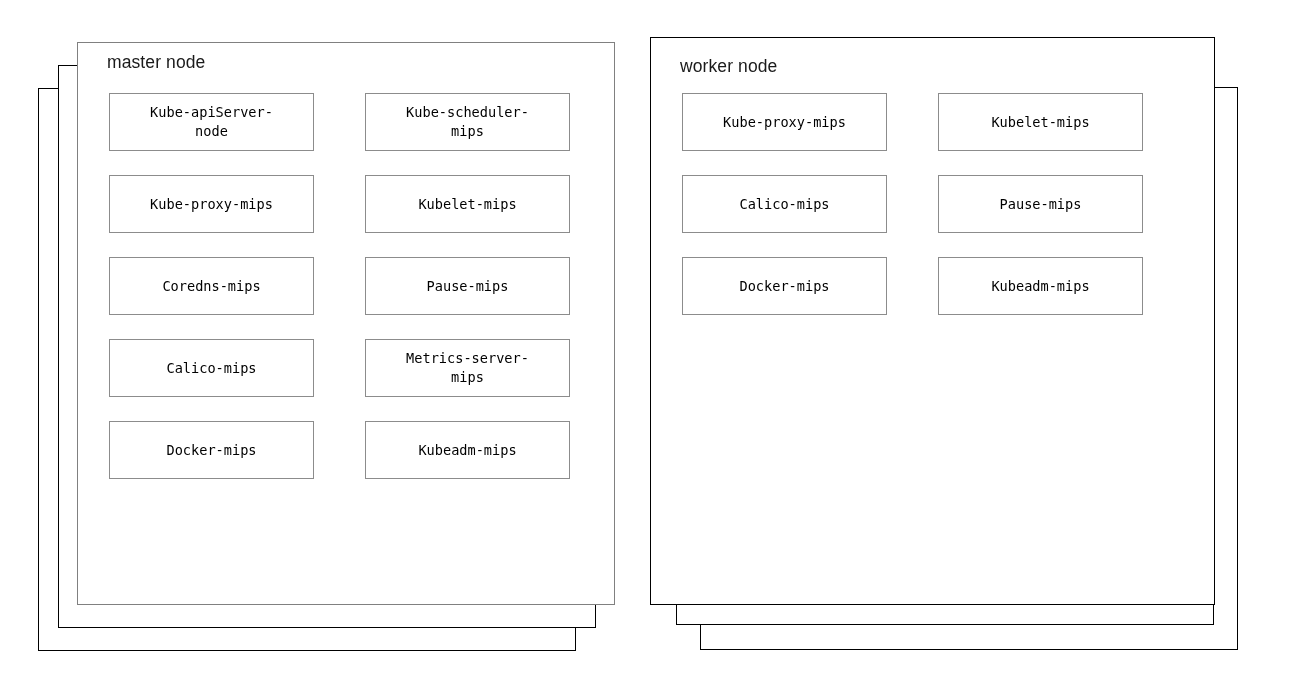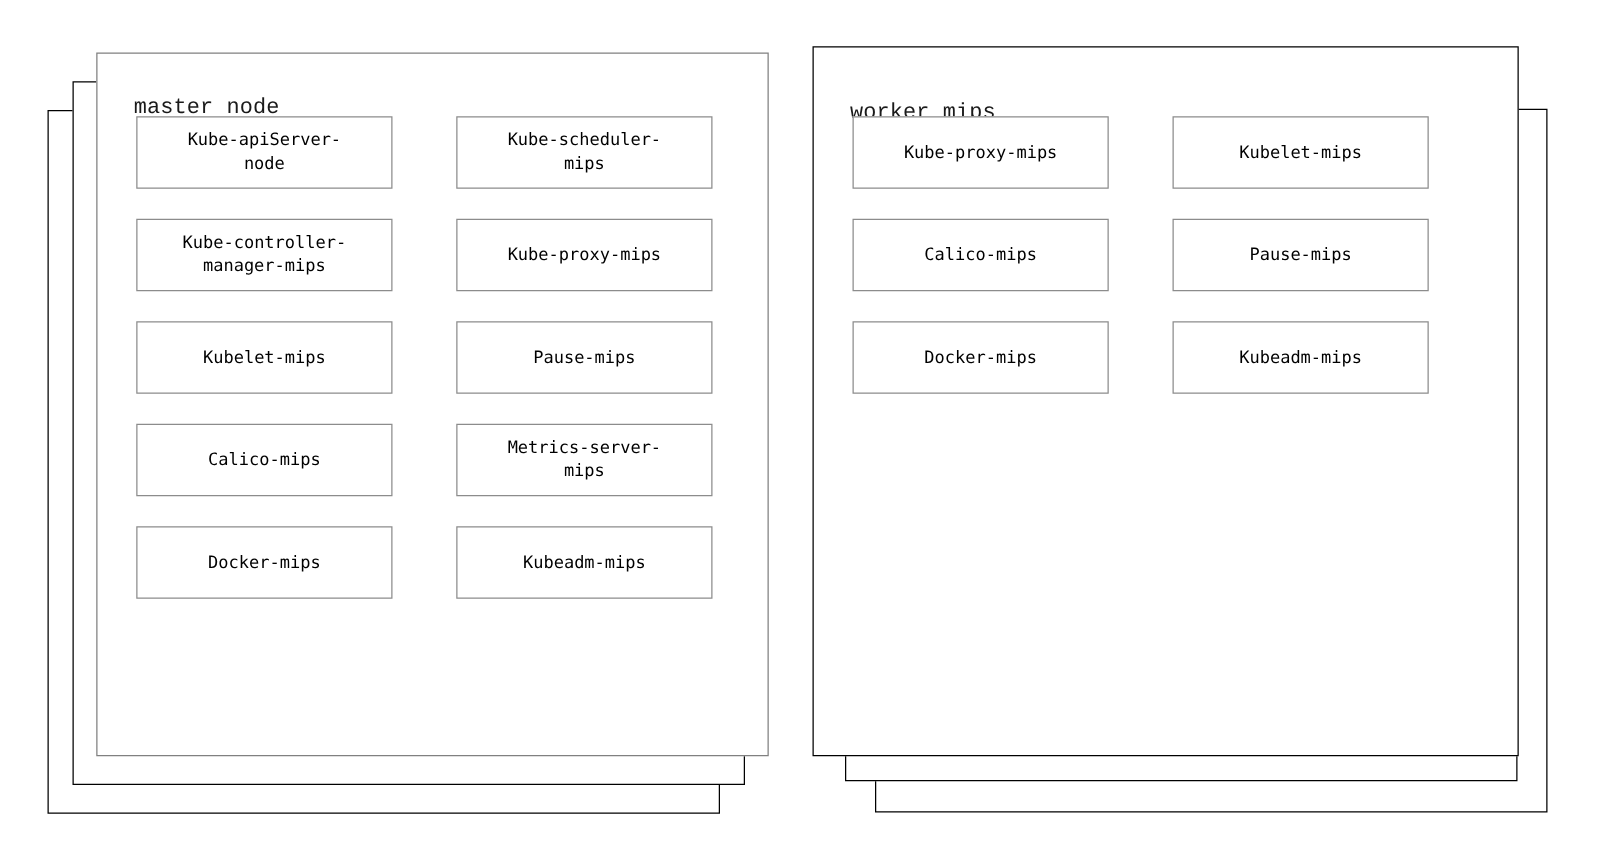--- a/index.html
+++ b/index.html
@@ -38,26 +38,25 @@
   .layer-front.gray-edge {
     border: 1.3px solid #808080;
   }
   .layer-front.black-edge {
     border: 1.4px solid #000000;
   }
 
   
   .node-title {
     position: absolute;
-    font-family: Liberation Mono, monospace;
+    font-family: Liberation Sans, sans-serif;
     font-size: 17.5px;
     color: #1a1a1a;
     white-space: nowrap;
     letter-spacing: 0.1px;
-    margin-top: 24px;
   }
 
   
   .comp-grid {
     position: absolute;
     display: grid;
     grid-template-columns: 205px 205px;
     column-gap: 51px;
     row-gap: 24px;
   }
@@ -102,31 +101,30 @@
       <div class="comp-box">
         <span class="comp-label">Kube-apiServer-
 node</span>
       </div>
       <div class="comp-box">
         <span class="comp-label">Kube-scheduler-
 mips</span>
       </div>
 
       <div class="comp-box">
-        <span class="comp-label">Kube-controller-
-manager-mips</span>
-      </div>
-      <div class="comp-box">
         <span class="comp-label">Kube-proxy-mips</span>
       </div>
 
       <div class="comp-box">
         <span class="comp-label">Kubelet-mips</span>
       </div>
 
+      <div class="comp-box">
+        <span class="comp-label">Coredns-mips</span>
+      </div>
       <div class="comp-box">
         <span class="comp-label">Pause-mips</span>
       </div>
 
       <div class="comp-box">
         <span class="comp-label">Calico-mips</span>
       </div>
       <div class="comp-box">
         <span class="comp-label">Metrics-server-
 mips</span>
@@ -142,21 +140,21 @@
   </div>
 
   <div class="stack">
 
     <div class="layer layer-back" style="left:700px; top:87px; width:538px; height:563px;"></div>
 
     <div class="layer layer-back" style="left:676px; top:62px; width:538px; height:563px;"></div>
 
     <div class="layer layer-front black-edge" style="left:650px; top:37px; width:565px; height:568px;"></div>
 
-    <div class="node-title" style="left:680px; top:56px;">worker mips</div>
+    <div class="node-title" style="left:680px; top:56px;">worker node</div>
 
     <div class="comp-grid" style="left:682px; top:93px;">
 
       <div class="comp-box">
         <span class="comp-label">Kube-proxy-mips</span>
       </div>
       <div class="comp-box">
         <span class="comp-label">Kubelet-mips</span>
       </div>
 

